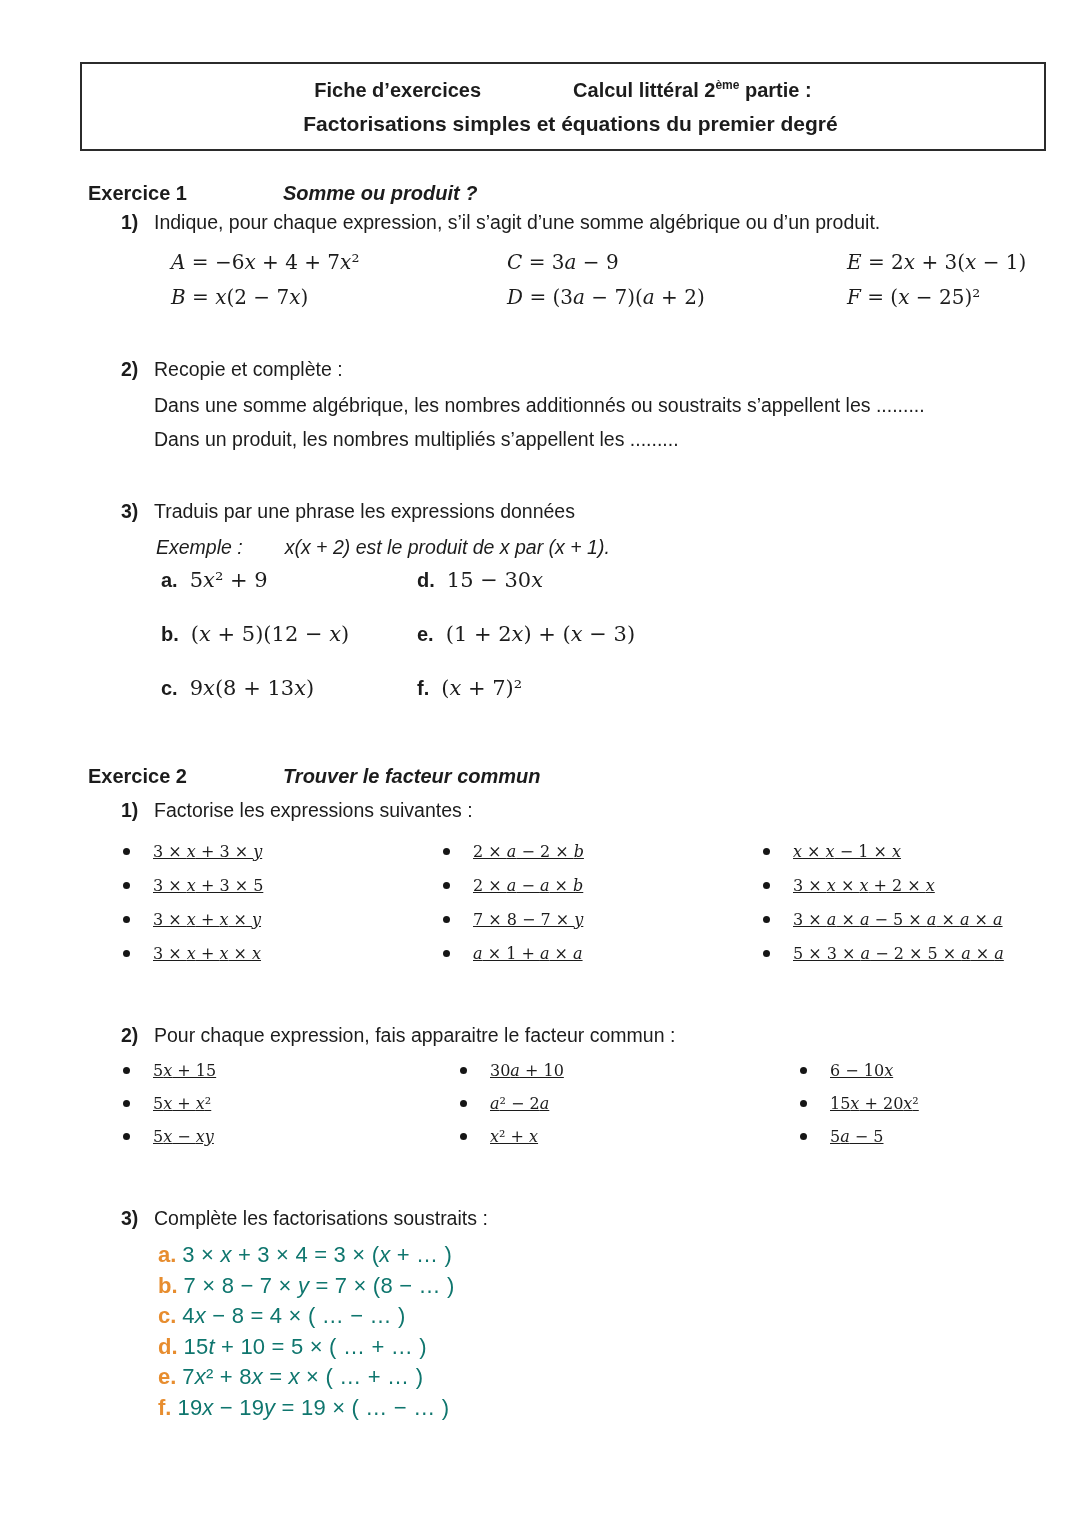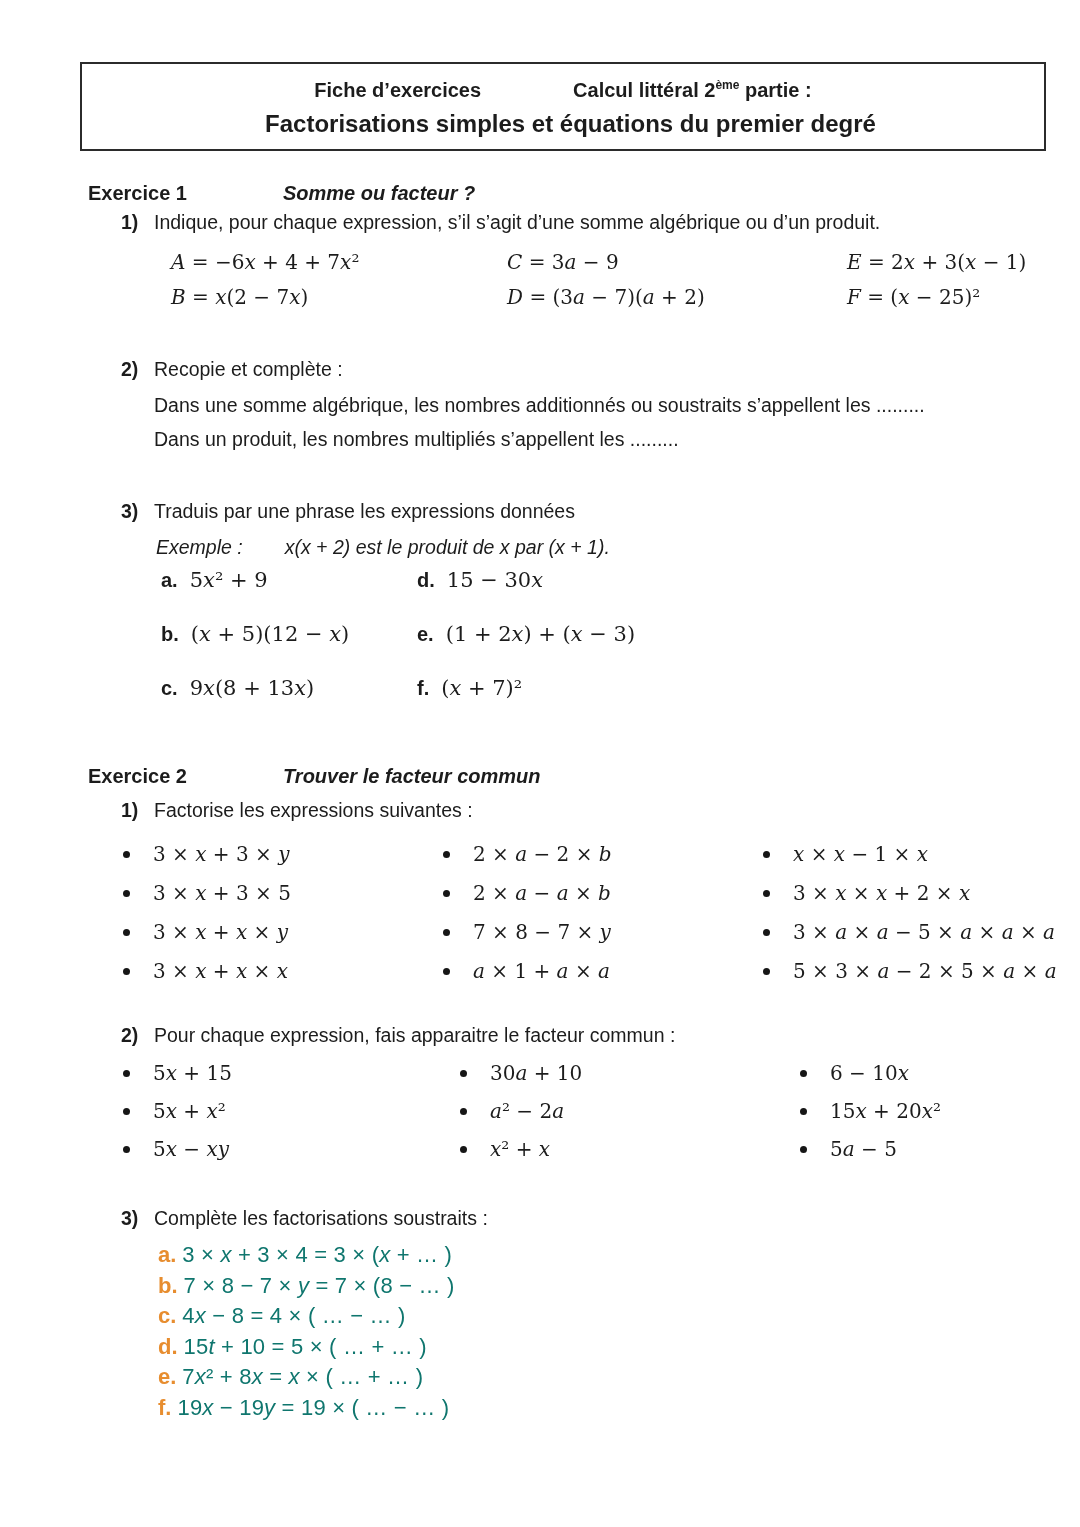--- a/index.html
+++ b/index.html
@@ -16,21 +16,21 @@
   
   .header-box {
     position:absolute; left:57px; top:62px; width:966px;
     border:2px solid #2b2b2b;
     padding:7px 0 11px 0;
     text-align:center;
   }
   .header-line1 { font-size:20px; font-weight:bold; line-height:29px; }
   .header-line1 .gap { display:inline-block; width:92px; }
   .header-line1 sup { font-size:12px; }
-  .header-line2 { font-size:24px; font-weight:bold; line-height:29px; margin-top:4px;padding-left:15px; }
+  .header-line2 { font-size:21px; font-weight:bold; line-height:29px; margin-top:4px;padding-left:15px; }
 
   
   .ex-heading { position:absolute; left:65px; font-size:20px; font-weight:bold; }
   .ex1-heading { top:182px; }
   .ex2-heading { top:765px; }
   .theme-pos1 { position:absolute; left:260px; top:182px; font-size:20px; font-weight:bold; font-style:italic; }
   .theme-pos2 { position:absolute; left:260px; top:765px; font-size:20px; font-weight:bold; font-style:italic; }
 
   .qline { position:absolute; left:98px; font-size:19.5px; }
   .qnum { font-weight:bold; display:inline-block; width:33px; }
@@ -67,21 +67,21 @@
   
   .e2q2-grid {
     position:absolute; left:100px; top:1061px; width:960px;
     display:grid; grid-template-columns:337px 340px auto; row-gap:14px;
   }
   .bullet-cell { display:flex; align-items:center; }
   .dot {
     width:7px; height:7px; border-radius:50%;
     background:#161616; flex:0 0 auto; margin-right:23px;
   }
-  .bullet-cell .math { font-size:20px; }
+  .bullet-cell .math { font-size:16px;text-decoration:underline; }
 
   
   .e2q3-list { position:absolute; left:135px; top:1242px; }
   .e2q3-row { height:30.5px; font-size:22px; }
   .e2q3-row .letter { color:#e78d2f; font-weight:bold; margin-right:6px; }
   .e2q3-row .fact {
     font-family:"Liberation Sans", sans-serif;
     font-size:22px; color:#0f766e; letter-spacing:0.2px;
   }
   .q1pos { top:211px; } .q2pos { top:358px; } .q3pos { top:500px; }
@@ -93,21 +93,21 @@
 <div class="page">
 
   <div class="header-box">
     <div class="header-line1">
       <span>Fiche d’exercices</span><span class="gap"></span><span><span>Calcul littéral 2</span><sup>ème</sup><span> partie :</span></span>
     </div>
     <div class="header-line2">Factorisations simples et équations du premier degré</div>
   </div>
 
   <div class="ex-heading ex1-heading">Exercice 1</div>
-  <div class="theme-pos1">Somme ou facteur ?</div>
+  <div class="theme-pos1">Somme ou produit ?</div>
 
   <div class="qline q1pos">
     <span class="qnum">1)</span><span>Indique, pour chaque expression, s’il s’agit d’une somme algébrique ou d’un produit.</span>
   </div>
 
   <div class="e1q1-grid">
     <span class="math"><i>A</i> = −6<i>x</i> + 4 + 7<i>x</i>²</span>
     <span class="math"><i>C</i> = 3<i>a</i> − 9</span>
     <span class="math"><i>E</i> = 2<i>x</i> + 3(<i>x</i> − 1)</span>
     <span class="math"><i>B</i> = <i>x</i>(2 − 7<i>x</i>)</span>

